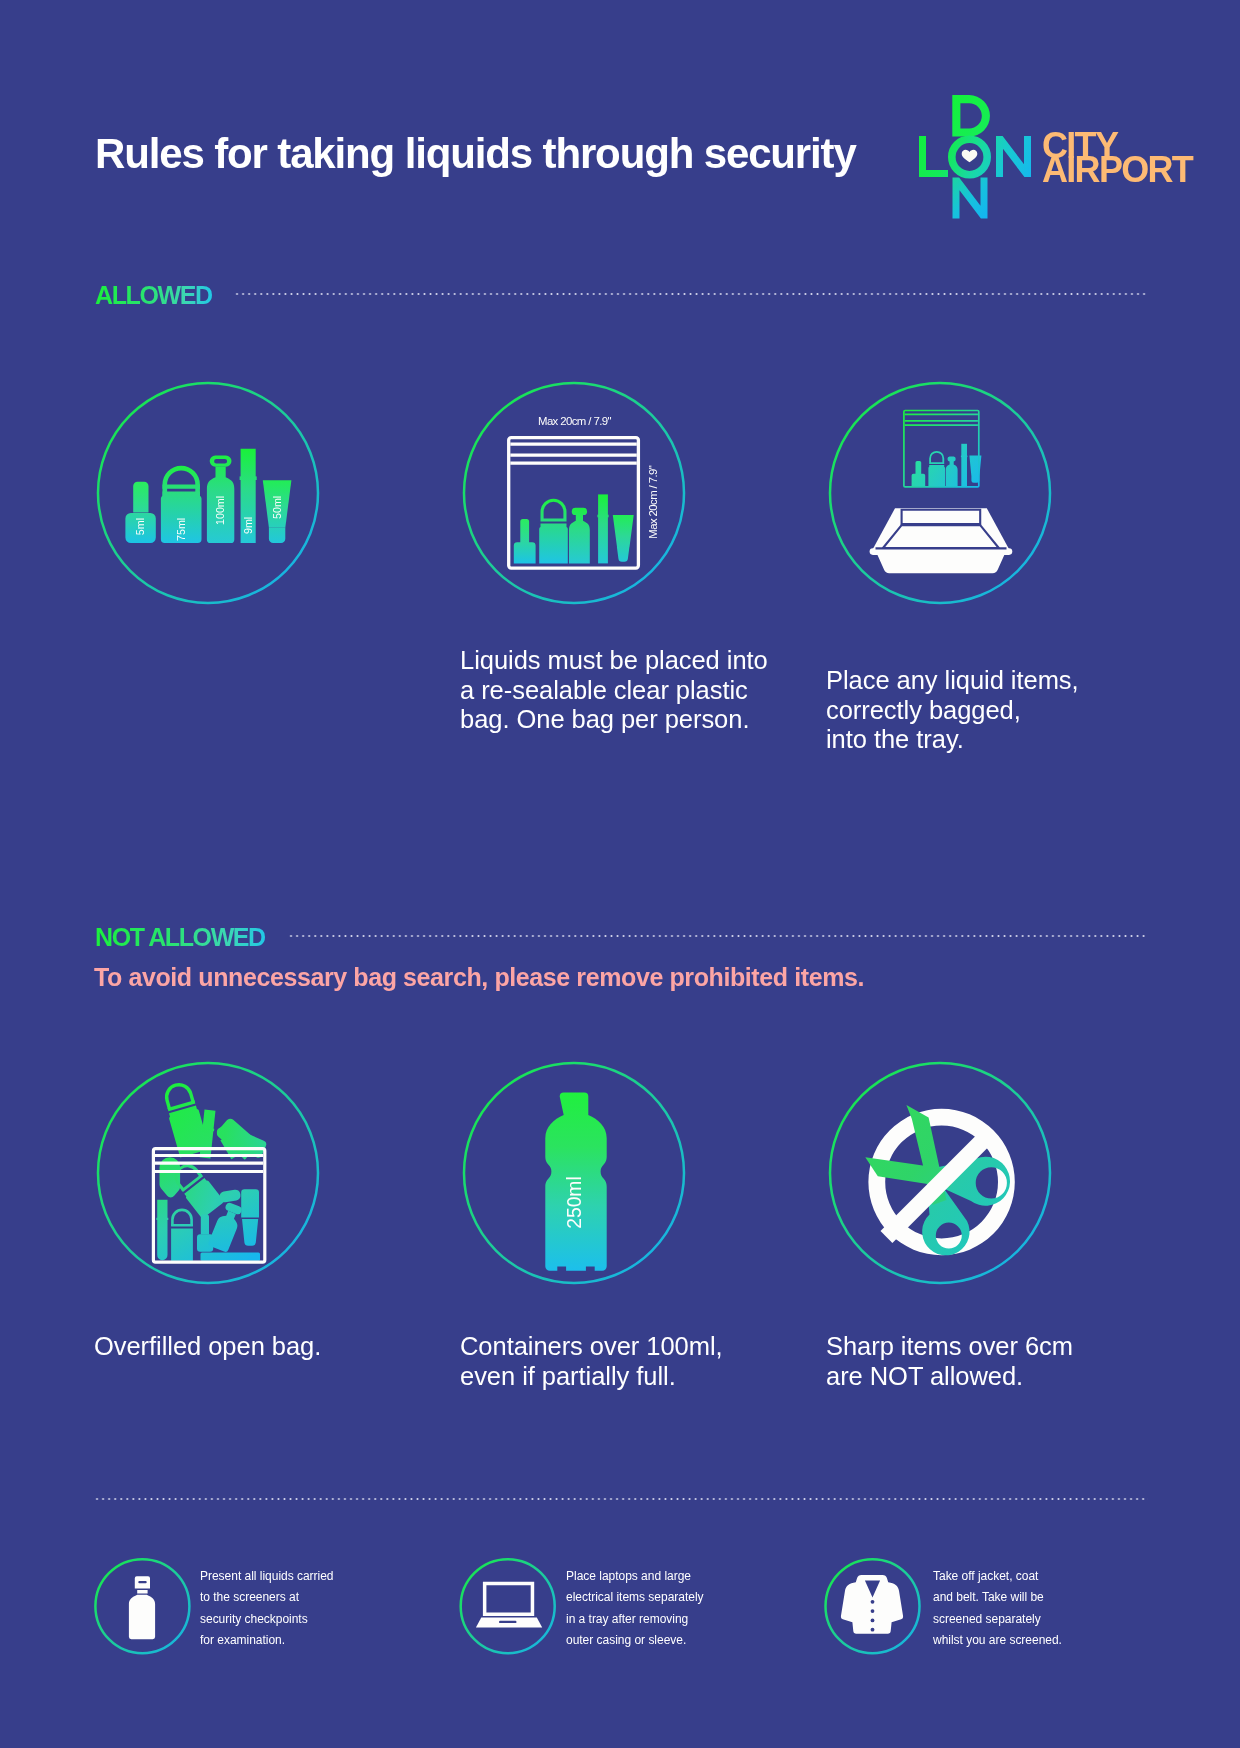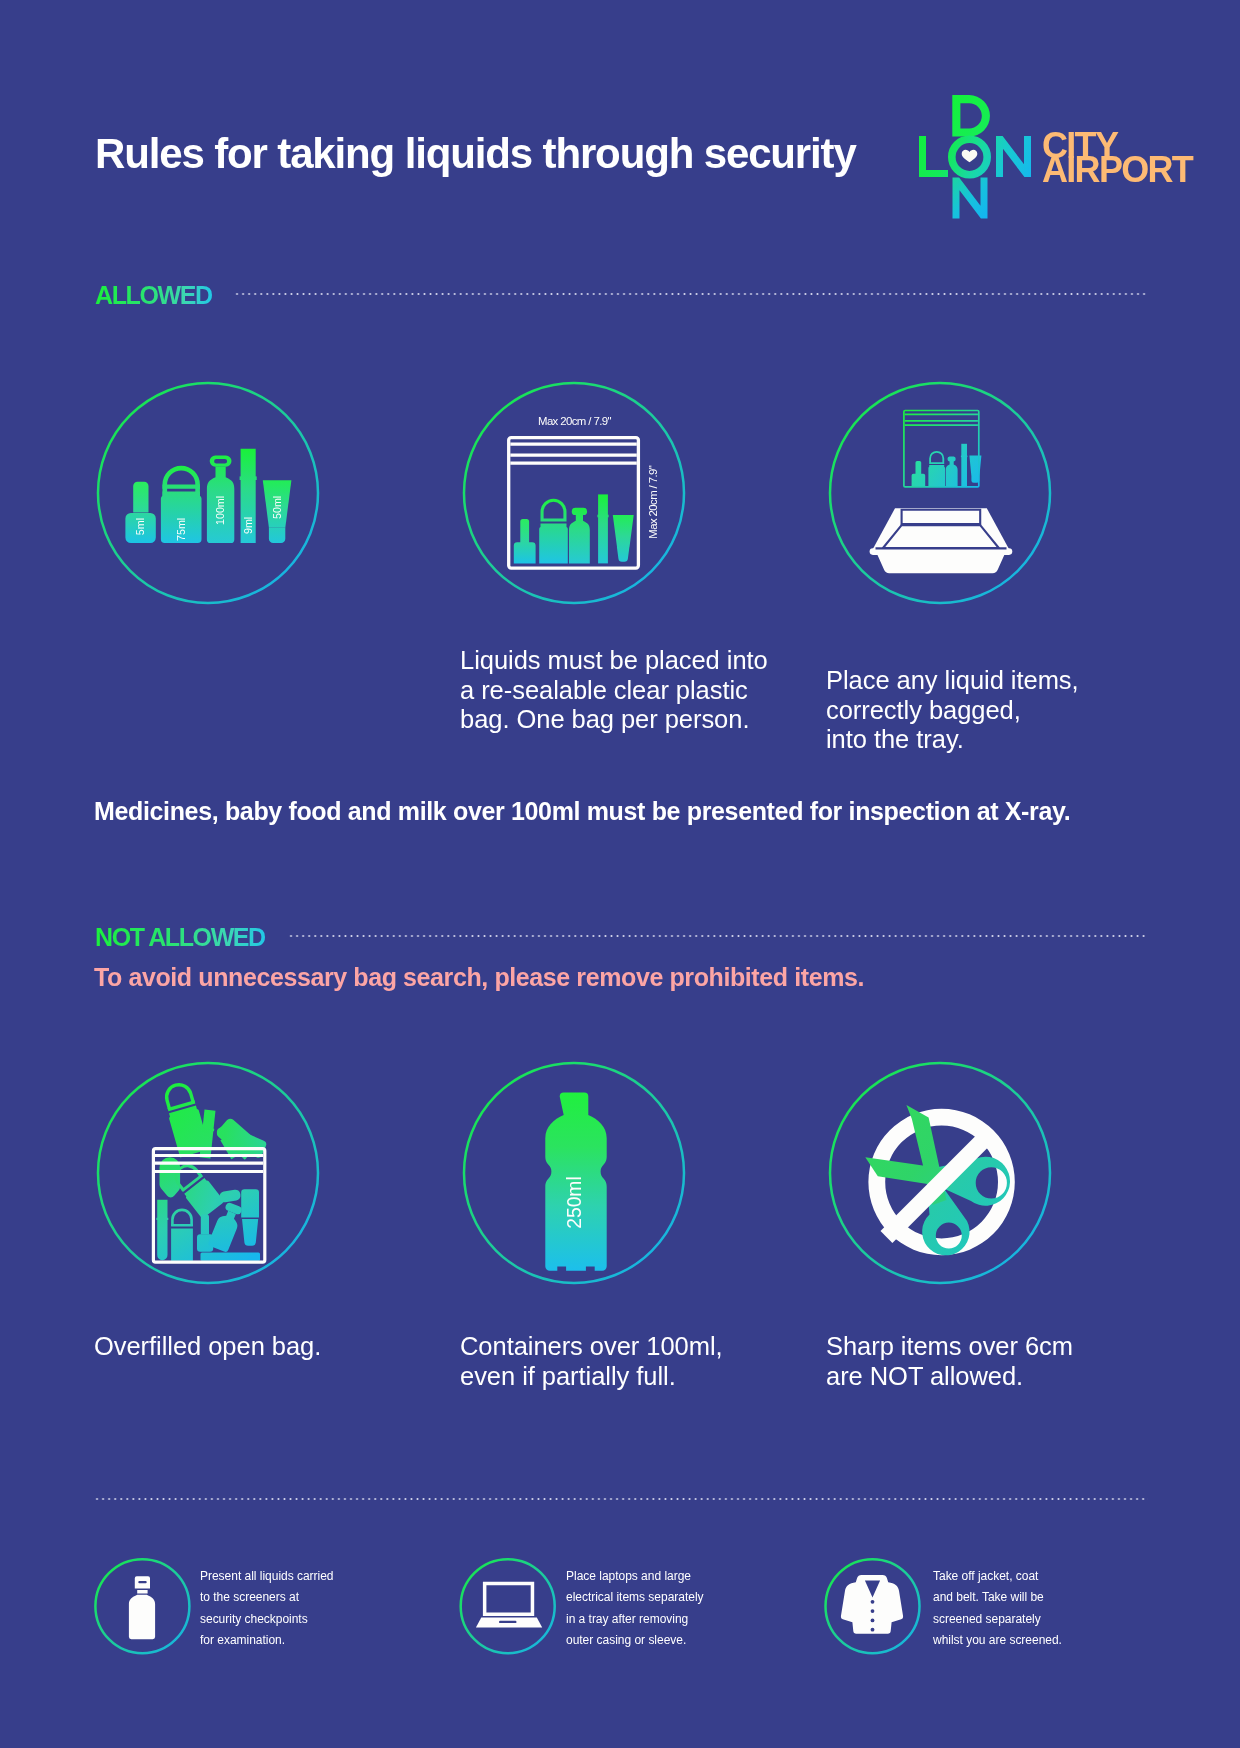--- a/index.html
+++ b/index.html
@@ -269,21 +269,20 @@
       <div>Liquids must be placed into</div>
       <div>a re-sealable clear plastic</div>
       <div>bag. One bag per person.</div>
     </div>
   <div class="abs body" style="left:826px;top:646px;margin-top:20px;">
       <div>Place any liquid items,</div>
       <div>correctly bagged,</div>
       <div>into the tray.</div>
     </div>
 
-  <div class="abs bold-note" style="left:94px;top:796px;">Medicines, baby food and milk over 100ml must be presented for inspection at X-ray.</div>
 
   <div class="abs sec-label" style="left:95px;top:925px;">NOT ALLOWED</div>
   <div class="abs dotline" style="left:288px;top:935px;width:860px;"></div>
 
   <div class="abs intro" style="left:94px;top:962px;">To avoid unnecessary bag search, please remove prohibited items.</div>
 
   <svg class="abs" style="left:94px;top:1059px;width:230px;height:230px;" viewBox="94 1059 230 230">
     <defs>
       <linearGradient id="ringD" gradientUnits="userSpaceOnUse" x1="120" y1="1080" x2="300" y2="1260">
         <stop offset="0" stop-color="#18E84A"></stop>

